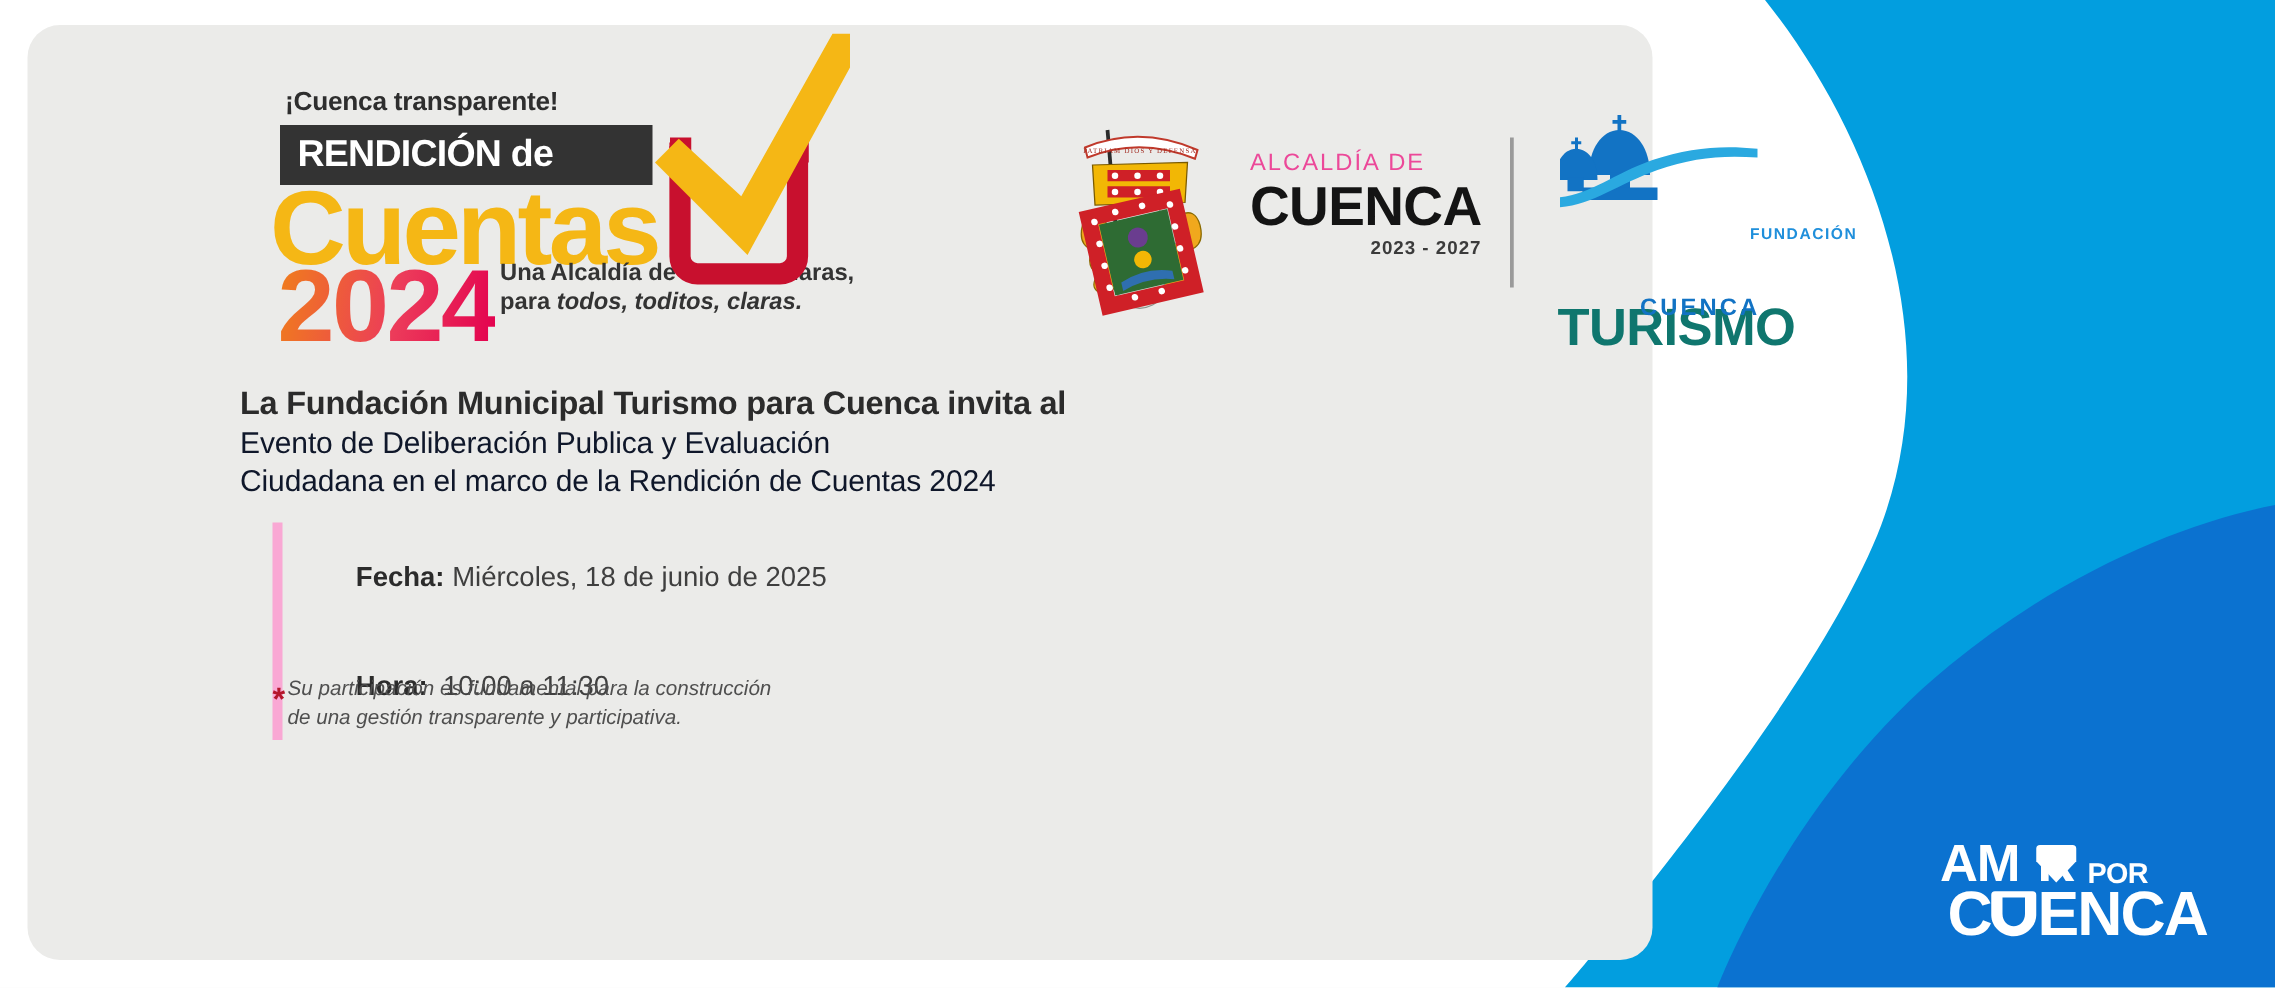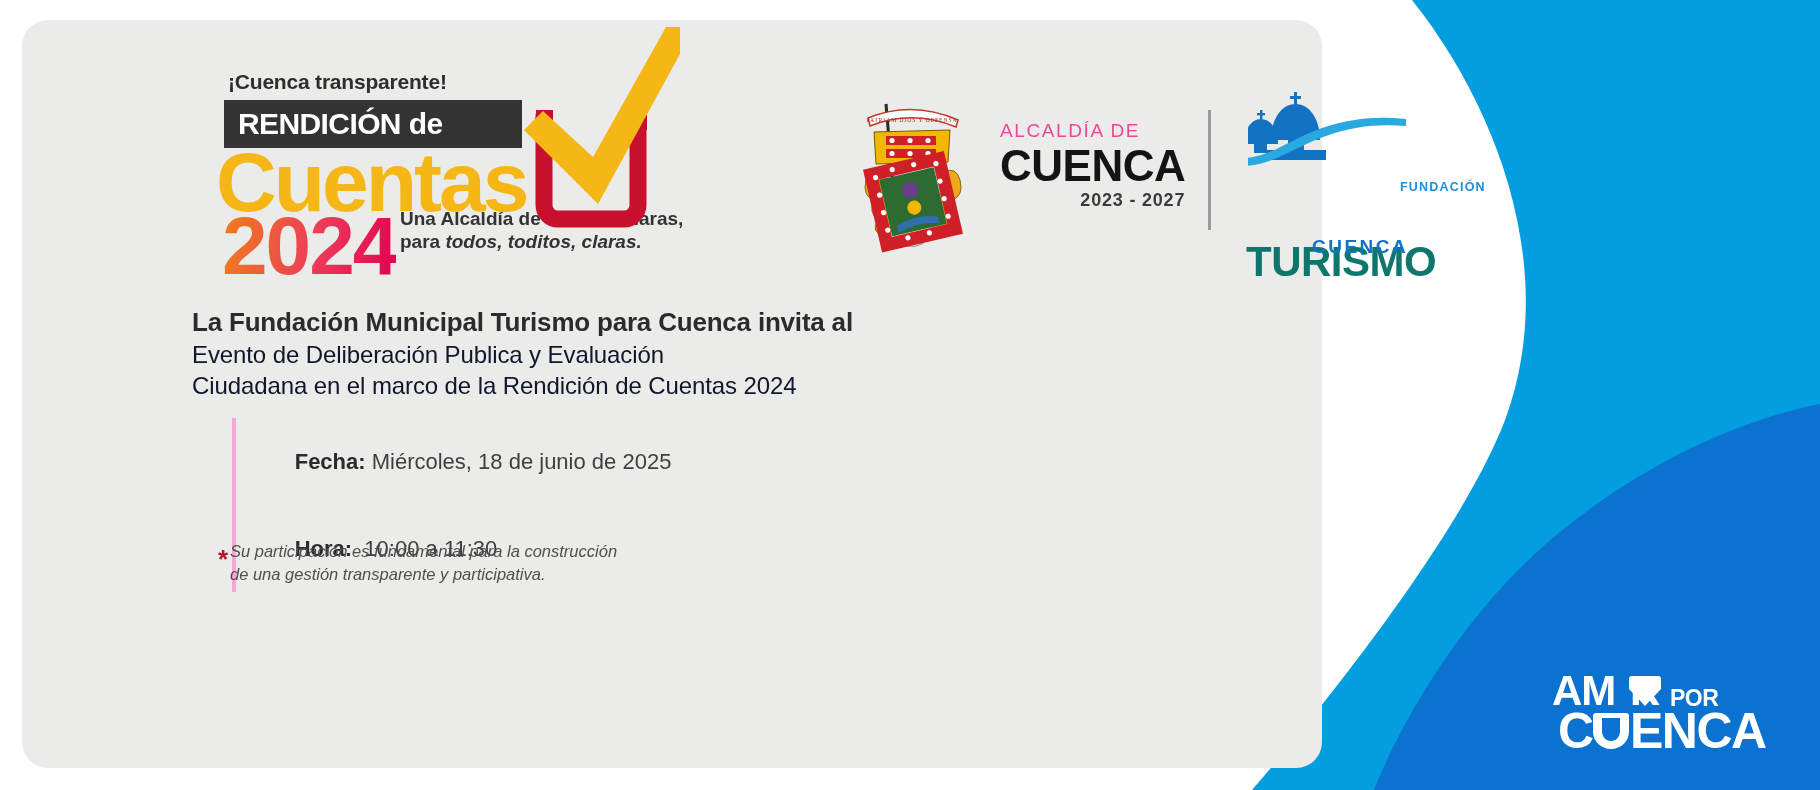--- a/index.html
+++ b/index.html
@@ -27,33 +27,33 @@
   .rc-tag i{font-style:italic;}
 
   .chk{position:absolute;left:460px;top:10px;width:220px;height:220px;}
 
   
   .logos{position:absolute;left:830px;top:88px;width:420px;height:175px;}
   .shield{position:absolute;left:22px;top:8px;width:120px;height:160px;}
   .alc{position:absolute;left:170px;top:32px;text-align:left;}
   .alc-1{font-size:19px;color:#ec4899;letter-spacing:1.6px;}
   .alc-2{font-size:44px;font-weight:bold;color:#141414;letter-spacing:-0.5px;line-height:48px;}
-  .alc-3{font-size:18px;font-weight:bold;color:#3b3b3b;letter-spacing:0.8px;text-align:right;}
+  .alc-3{font-size:15px;font-weight:bold;color:#3b3b3b;letter-spacing:0.8px;text-align:right;}
   .divider{position:absolute;left:378px;top:22px;width:3px;height:120px;background:#9a9a9a;}
   .turismo{position:absolute;left:418px;top:0px;width:190px;height:175px;}
   .t-fund{position:absolute;left:112px;top:92px;font-size:12.5px;font-weight:bold;color:#1f8fdb;letter-spacing:1.2px;padding-left:40px;}
   .t-turismo{position:absolute;left:-2px;top:104px;font-size:42px;font-weight:bold;color:#0f766e;letter-spacing:-0.5px;line-height:44px;margin-top:48px;}
   .t-cuenca{position:absolute;left:64px;top:148px;font-size:19px;font-weight:bold;color:#1273c4;letter-spacing:2.5px;}
 
   
   .body{position:absolute;left:192px;top:305px;width:880px;color:#3b3b3b;}
   .head-1{font-size:26px;font-weight:bold;color:#2b2b2b;line-height:34px;letter-spacing:-0.2px;}
   .head-2{font-size:24px;line-height:31px;color:#0f172a;letter-spacing:-0.1px;}
 
-  .details{position:absolute;left:232px;top:418px;padding-left:22px;border-left:4px solid #f9a8d4;}
+  .details{position:absolute;left:218px;top:418px;padding-left:22px;border-left:8px solid #f9a8d4;}
   .d-row{font-size:22px;line-height:29px;color:#3f3f3f;white-space:pre;}
   .d-row b{color:#2b2b2b;}
   .d-sub{font-size:22px;line-height:29px;color:#3f3f3f;padding-left:60px;}
 
   .note{position:absolute;left:218px;top:540px;width:520px;}
   .note-star{position:absolute;left:0;top:4px;color:#b5172c;font-size:26px;font-weight:bold;}
   .note-txt{margin-left:12px;font-style:italic;font-size:16.5px;line-height:23px;color:#4f4f4f;}
 
   
   .apc{position:absolute;left:1552px;top:668px;width:250px;height:86px;}

